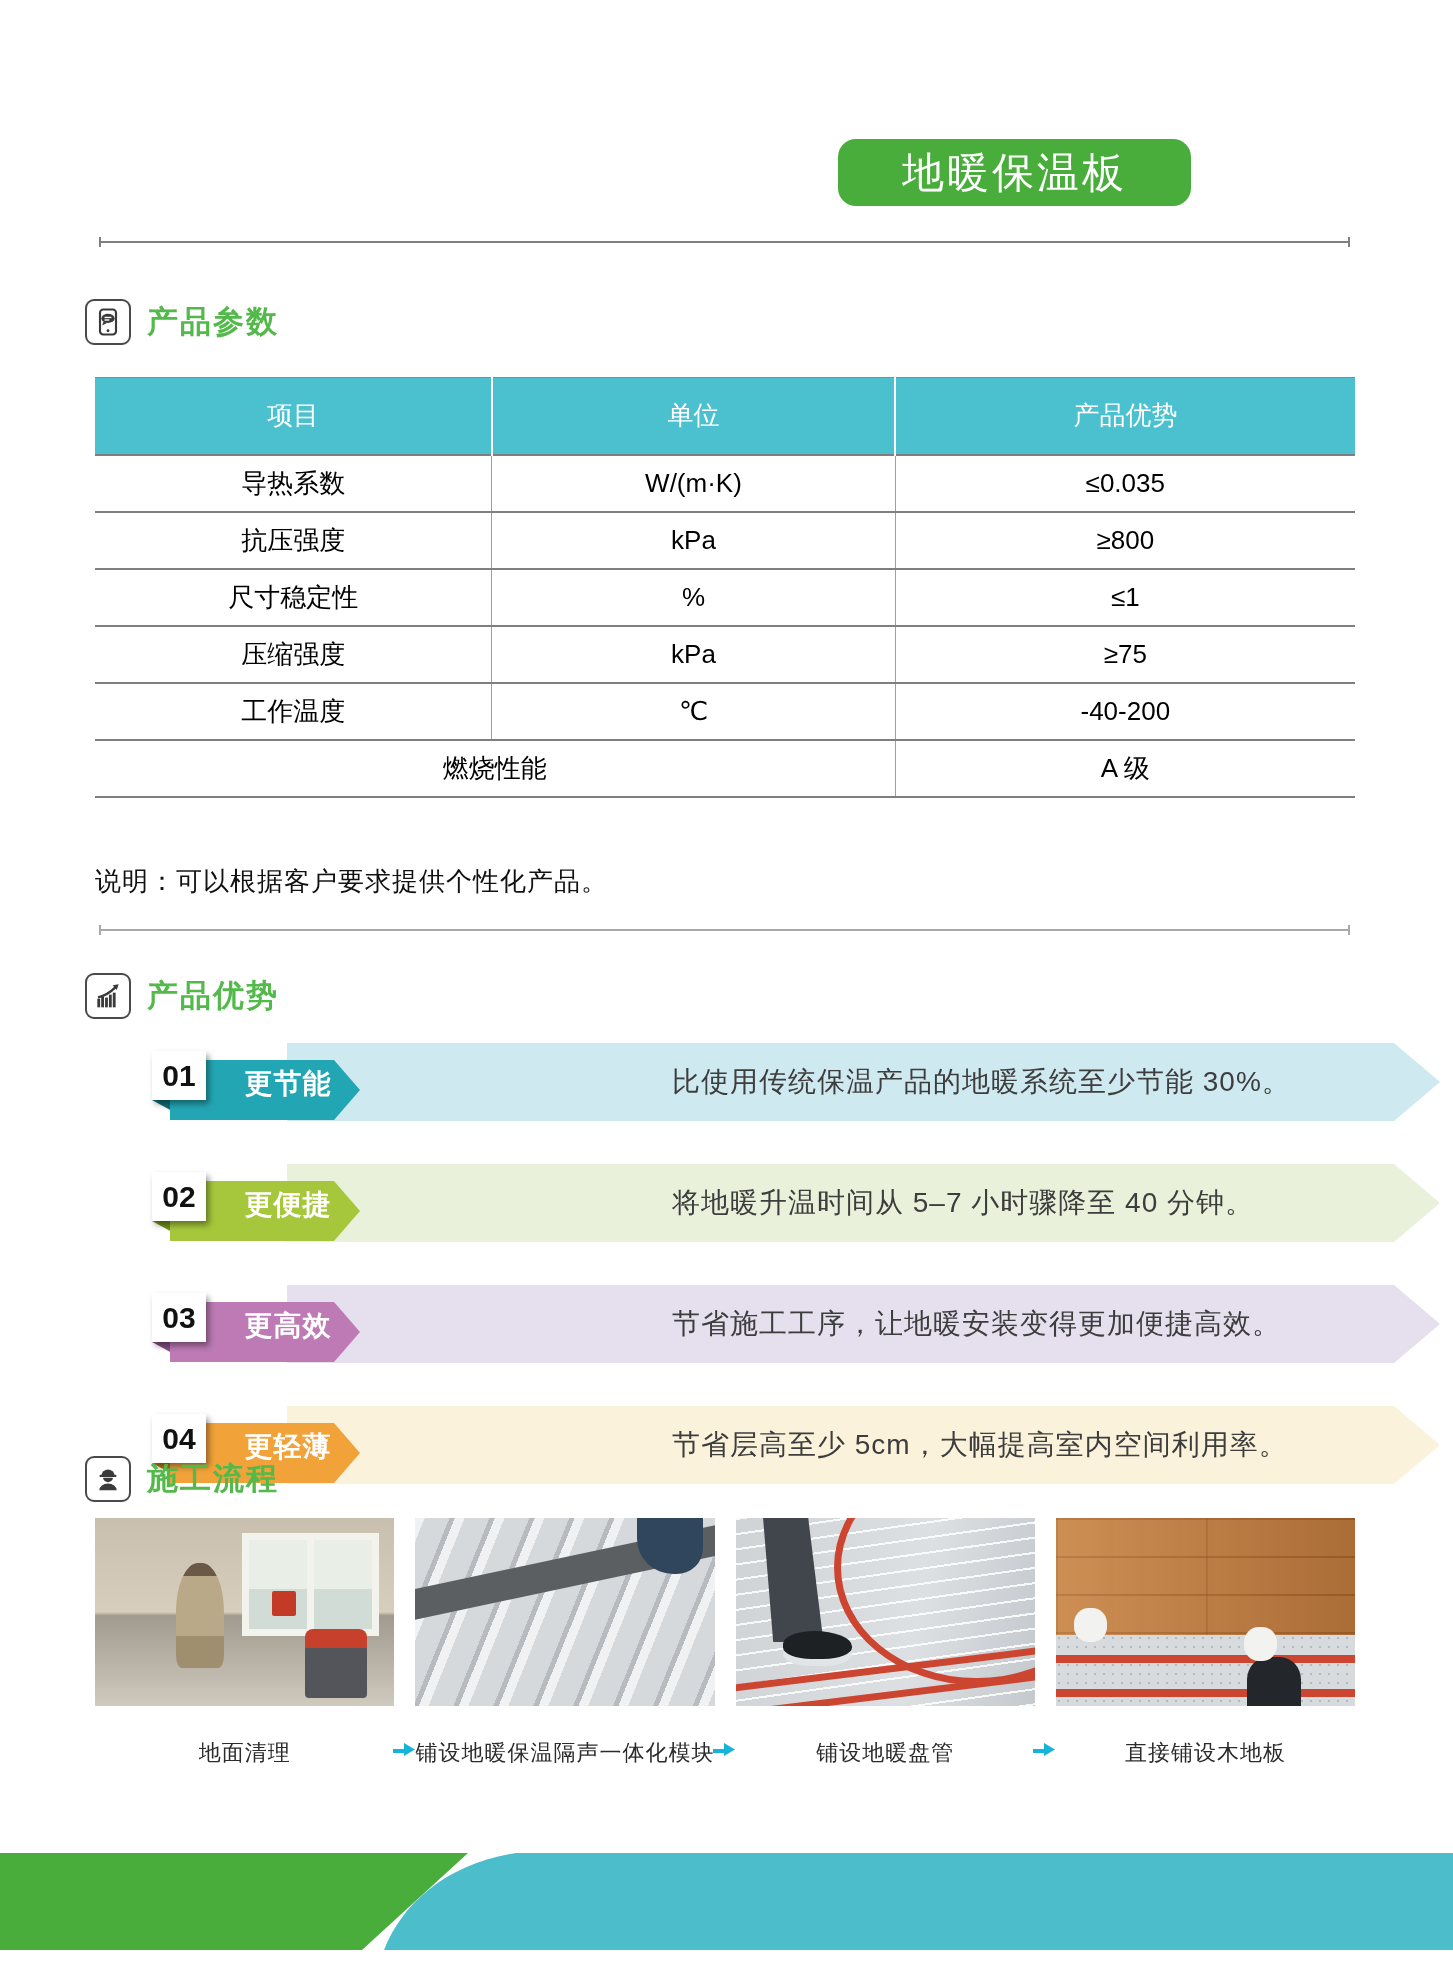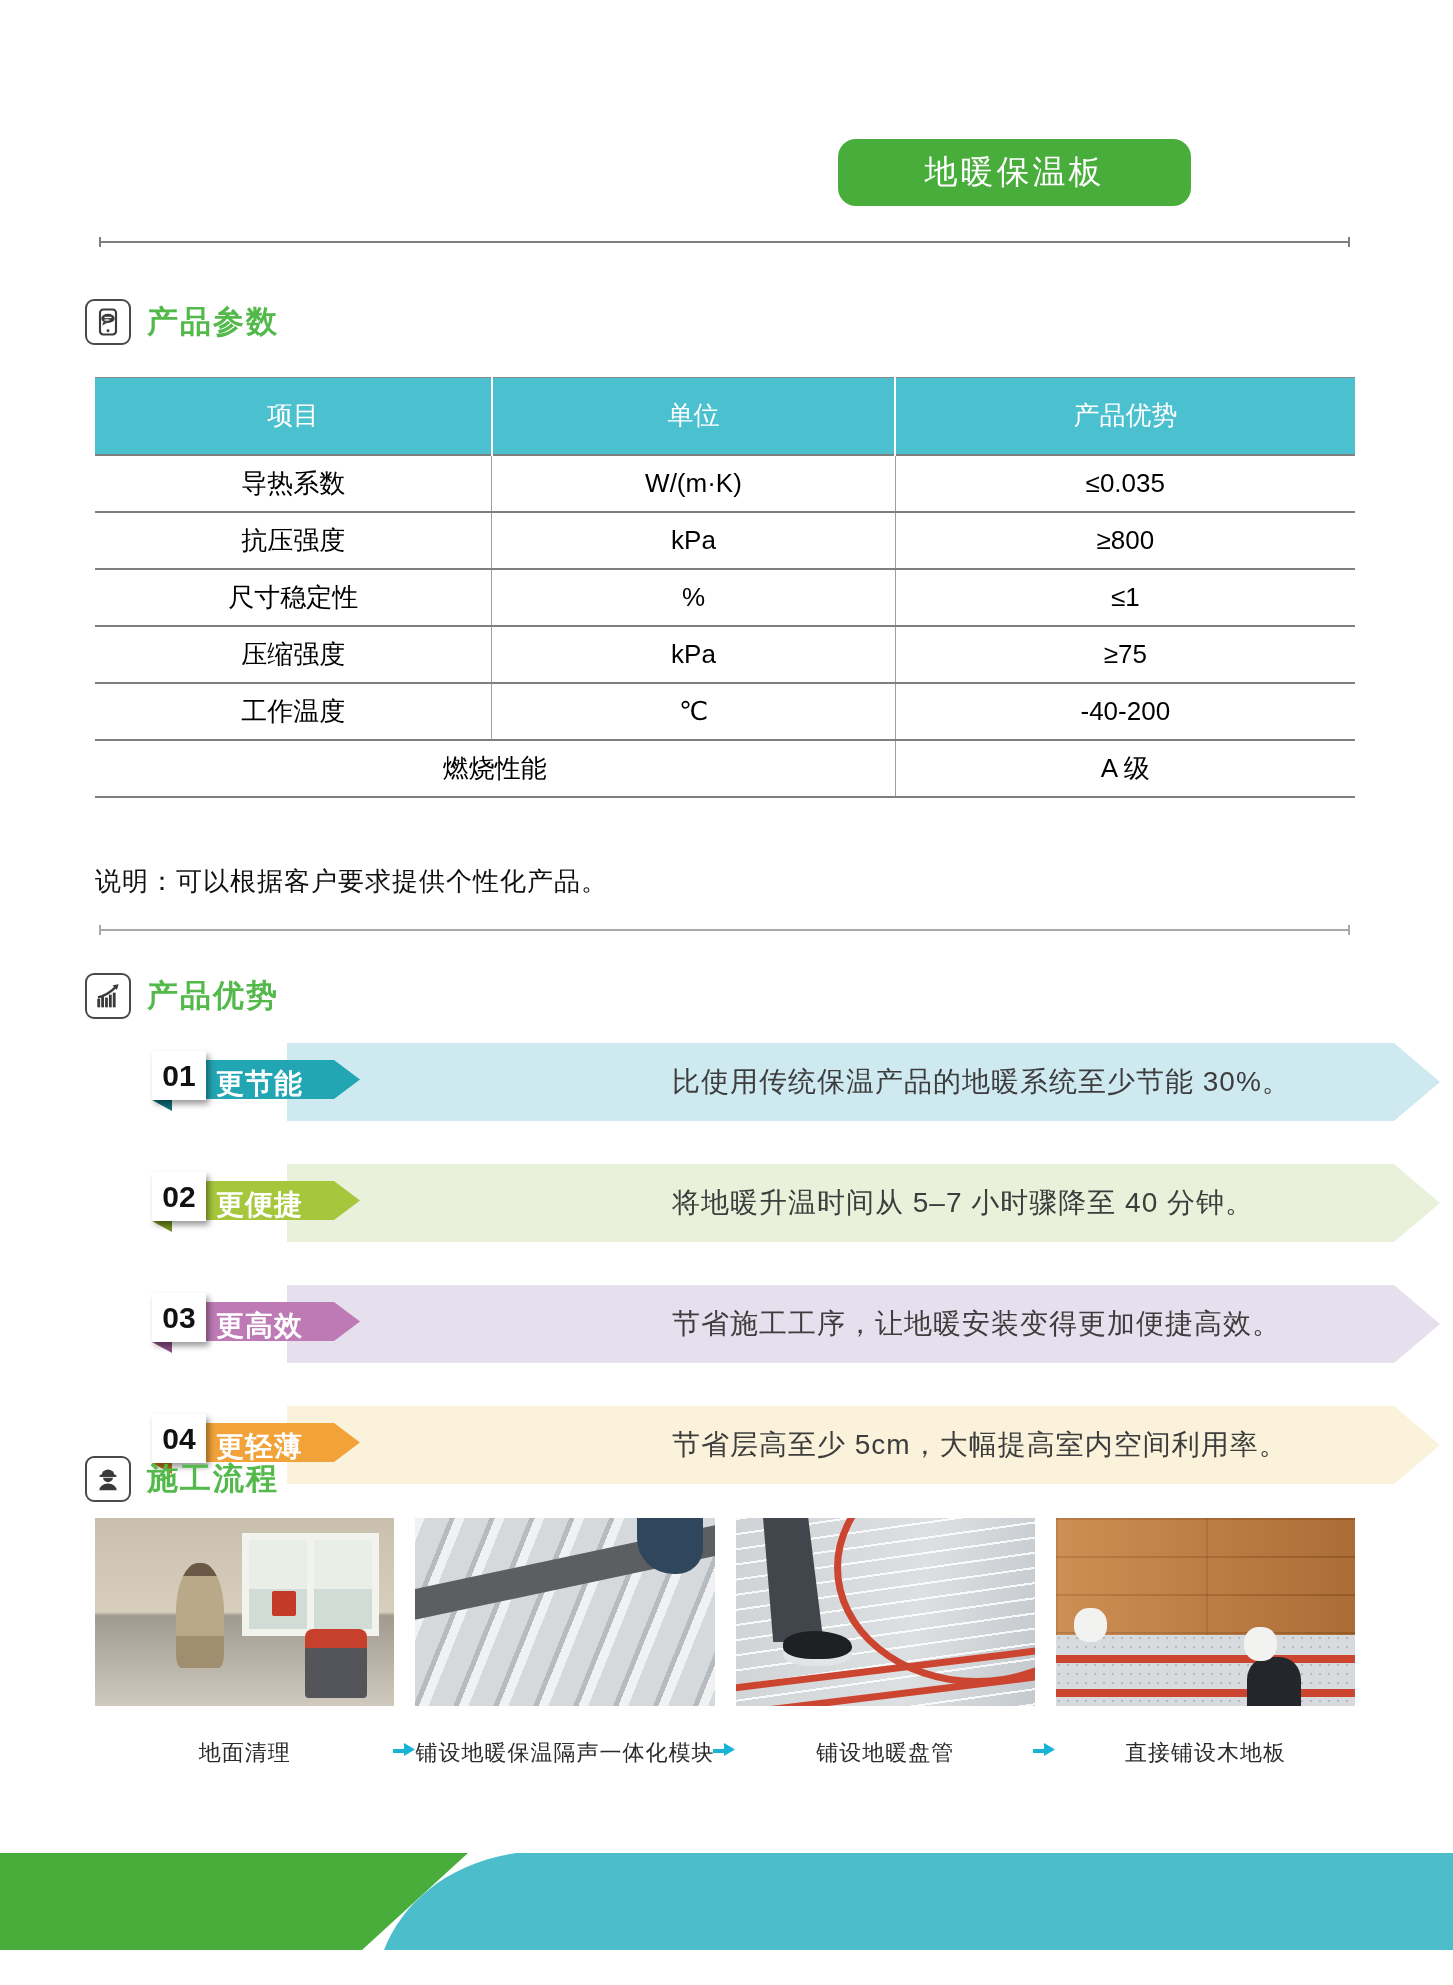--- a/index.html
+++ b/index.html
@@ -14,21 +14,21 @@
   .logo-ctg .t { color:#3db33a; }
   .logo-ctg .g { color:#2aa7c9; }
   .logo-reg { font-size:22px; font-style:normal; font-weight:700; color:#222; vertical-align:top; letter-spacing:0; position:relative; top:-2px; left:10px; }
   .logo-stripes { position:absolute; left:216px; top:22px; width:44px; height:58px;
     background:repeating-linear-gradient(180deg,#a8ddf3 0 5px,#ffffff 5px 11px);
     clip-path:polygon(32% 0,100% 0,68% 100%,0 100%); }
   .logo-cn { margin-top:10px; font-size:21px; font-weight:700; letter-spacing:15px; color:#45616e; white-space:nowrap; }
   .logo-en { margin-top:4px; font-size:14px; font-weight:500; letter-spacing:5.4px; color:#45616e; white-space:nowrap; }
 
   .title-badge { position:absolute; left:838px; top:139px; width:353px; height:67px;
-    background:#48ad3a; border-radius:18px; color:#fff; font-size:33px; letter-spacing:3px;
+    background:#48ad3a; border-radius:18px; color:#fff; font-size:42px; letter-spacing:3px;
     display:flex; align-items:center; justify-content:center; }
 
   
   .divider { position:absolute; left:99px; width:1251px; height:2px; background:#7f7f7f; }
   .divider::before,.divider::after { content:""; position:absolute; top:-4px; width:2px; height:10px; background:inherit; }
   .divider::before { left:0; } .divider::after { right:0; }
   .divider-1 { top:241px; }
   .divider-2 { top:929px; background:#a9a9a9; height:2px; }
 
   
@@ -49,23 +49,23 @@
   table.params tbody td:last-child { border-right:none; }
 
   .note { position:absolute; left:95px; top:864px; font-size:26px; color:#111; letter-spacing:1px; }
 
   
   .adv-list { position:absolute; left:0; top:1043px; width:1453px; }
   .adv-banner { position:relative; height:78px; margin-bottom:43px; }
   .adv-body { position:absolute; left:287px; top:0; width:1153px; height:78px; background:var(--bg);
     clip-path:polygon(0 0,calc(100% - 46px) 0,100% 50%,calc(100% - 46px) 100%,0 100%); }
   .adv-desc { position:absolute; left:385px; top:0; height:78px; line-height:78px; font-size:28px; color:#3d3d3d; letter-spacing:1px; white-space:nowrap; }
-  .adv-pennant { position:absolute; left:170px; top:17px; width:190px; height:39px; background:var(--accent);
+  .adv-pennant { position:absolute; left:170px; top:17px; width:190px; height:60px; background:var(--accent);
     clip-path:polygon(0 0,calc(100% - 26px) 0,100% 50%,calc(100% - 26px) 100%,0 100%);
-    color:#fff; font-size:28px; font-weight:700; line-height:48px; padding-left:46px; letter-spacing:1px; }
+    color:#fff; font-size:28px; font-weight:700; line-height:48px; padding-left:46px; letter-spacing:1px;text-align:center; }
   .adv-fold { position:absolute; left:152px; top:57px; width:0; height:0;
     border-top:11px solid var(--accent-dark); border-left:20px solid transparent; }
   .adv-num { position:absolute; left:152px; top:8px; width:54px; height:49px; background:#fff;
     box-shadow:3px 4px 6px rgba(0,0,0,.4); font-size:30px; font-weight:800; color:#111;
     display:flex; align-items:center; justify-content:center; }
 
   
   .photos { position:absolute; left:95px; top:1518px; width:1260px; height:188px; display:flex; gap:21px; }
   .photo { position:relative; flex:1; height:188px; overflow:hidden; background:#cfcfcf; }
 

